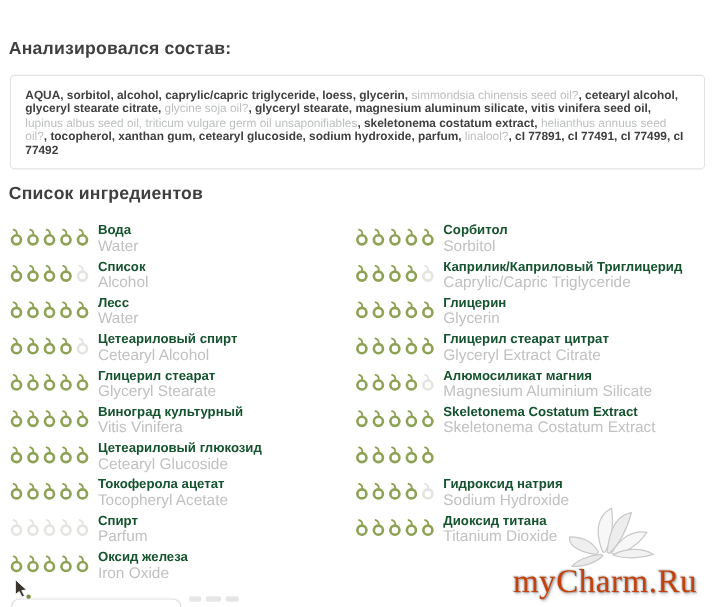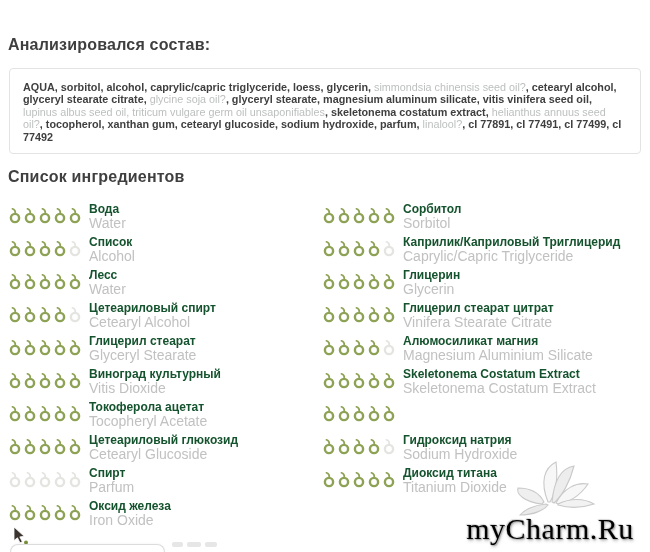--- a/index.html
+++ b/index.html
@@ -46,21 +46,21 @@
   .name-ru{font-size:12px;font-weight:700;color:#14532d;line-height:13px;}
   .name-en{font-size:14px;font-weight:500;color:#c1c1c1;line-height:13px;margin-top:1px;}
 
   
   .watermark{position:absolute;right:4px;bottom:4px;width:190px;height:86px;
     pointer-events:none;}
   .watermark .flower{position:absolute;left:48px;top:-4px;}
   .watermark .wm-text{
     position:absolute;left:0;bottom:2px;width:188px;text-align:center;
     font-family:"Liberation Serif","DejaVu Serif",serif;
-    font-size:30px;font-weight:400;color:#000000;letter-spacing:.5px;
+    font-size:30px;font-weight:400;color:#c2410c;letter-spacing:.5px;
     text-shadow:0 0 1px #bdbdbd,1px 1px 1px #ababab,-1px -1px 1px #d6d6d6,1px 2px 3px rgba(110,110,110,.45);
   }
 
   
   .cursor{position:absolute;left:12px;top:527px;}
 
   
   .tooltip-box{
     position:absolute;left:10px;top:544px;width:155px;height:14px;
     background:#fff;border:1px solid #dcdcdc;border-bottom:none;
@@ -248,21 +248,50 @@
               <path class="stem" d="M7.3 6 C7.5 4 6.3 2.4 4.4 1.8" fill="none" stroke-linecap="round"></path>
               <circle cx="7" cy="11" r="4.1" fill="none"></circle>
             </svg></span>
           <span class="seed on"><svg width="14" height="17" viewBox="0 0 14 17">
               <path class="stem" d="M7.3 6 C7.5 4 6.3 2.4 4.4 1.8" fill="none" stroke-linecap="round"></path>
               <circle cx="7" cy="11" r="4.1" fill="none"></circle>
             </svg></span>
         </span>
     <span class="labels">
       <span class="name-ru">Виноград культурный</span>
-      <span class="name-en">Vitis Dioxide</span>
+      <span class="name-en">Vitis Vinifera</span>
+    </span>
+  </div>
+
+  <div class="row">
+    <span class="icons">
+          <span class="seed on"><svg width="14" height="17" viewBox="0 0 14 17">
+              <path class="stem" d="M7.3 6 C7.5 4 6.3 2.4 4.4 1.8" fill="none" stroke-linecap="round"></path>
+              <circle cx="7" cy="11" r="4.1" fill="none"></circle>
+            </svg></span>
+          <span class="seed on"><svg width="14" height="17" viewBox="0 0 14 17">
+              <path class="stem" d="M7.3 6 C7.5 4 6.3 2.4 4.4 1.8" fill="none" stroke-linecap="round"></path>
+              <circle cx="7" cy="11" r="4.1" fill="none"></circle>
+            </svg></span>
+          <span class="seed on"><svg width="14" height="17" viewBox="0 0 14 17">
+              <path class="stem" d="M7.3 6 C7.5 4 6.3 2.4 4.4 1.8" fill="none" stroke-linecap="round"></path>
+              <circle cx="7" cy="11" r="4.1" fill="none"></circle>
+            </svg></span>
+          <span class="seed on"><svg width="14" height="17" viewBox="0 0 14 17">
+              <path class="stem" d="M7.3 6 C7.5 4 6.3 2.4 4.4 1.8" fill="none" stroke-linecap="round"></path>
+              <circle cx="7" cy="11" r="4.1" fill="none"></circle>
+            </svg></span>
+          <span class="seed on"><svg width="14" height="17" viewBox="0 0 14 17">
+              <path class="stem" d="M7.3 6 C7.5 4 6.3 2.4 4.4 1.8" fill="none" stroke-linecap="round"></path>
+              <circle cx="7" cy="11" r="4.1" fill="none"></circle>
+            </svg></span>
+        </span>
+    <span class="labels">
+      <span class="name-ru">Цетеариловый глюкозид</span>
+      <span class="name-en">Cetearyl Glucoside</span>
     </span>
   </div>
 
   <div class="row">
     <span class="icons">
           <span class="seed on"><svg width="14" height="17" viewBox="0 0 14 17">
               <path class="stem" d="M7.3 6 C7.5 4 6.3 2.4 4.4 1.8" fill="none" stroke-linecap="round"></path>
               <circle cx="7" cy="11" r="4.1" fill="none"></circle>
             </svg></span>
           <span class="seed on"><svg width="14" height="17" viewBox="0 0 14 17">
@@ -283,49 +312,20 @@
             </svg></span>
         </span>
     <span class="labels">
       <span class="name-ru">Токоферола ацетат</span>
       <span class="name-en">Tocopheryl Acetate</span>
     </span>
   </div>
 
   <div class="row">
     <span class="icons">
-          <span class="seed on"><svg width="14" height="17" viewBox="0 0 14 17">
-              <path class="stem" d="M7.3 6 C7.5 4 6.3 2.4 4.4 1.8" fill="none" stroke-linecap="round"></path>
-              <circle cx="7" cy="11" r="4.1" fill="none"></circle>
-            </svg></span>
-          <span class="seed on"><svg width="14" height="17" viewBox="0 0 14 17">
-              <path class="stem" d="M7.3 6 C7.5 4 6.3 2.4 4.4 1.8" fill="none" stroke-linecap="round"></path>
-              <circle cx="7" cy="11" r="4.1" fill="none"></circle>
-            </svg></span>
-          <span class="seed on"><svg width="14" height="17" viewBox="0 0 14 17">
-              <path class="stem" d="M7.3 6 C7.5 4 6.3 2.4 4.4 1.8" fill="none" stroke-linecap="round"></path>
-              <circle cx="7" cy="11" r="4.1" fill="none"></circle>
-            </svg></span>
-          <span class="seed on"><svg width="14" height="17" viewBox="0 0 14 17">
-              <path class="stem" d="M7.3 6 C7.5 4 6.3 2.4 4.4 1.8" fill="none" stroke-linecap="round"></path>
-              <circle cx="7" cy="11" r="4.1" fill="none"></circle>
-            </svg></span>
-          <span class="seed on"><svg width="14" height="17" viewBox="0 0 14 17">
-              <path class="stem" d="M7.3 6 C7.5 4 6.3 2.4 4.4 1.8" fill="none" stroke-linecap="round"></path>
-              <circle cx="7" cy="11" r="4.1" fill="none"></circle>
-            </svg></span>
-        </span>
-    <span class="labels">
-      <span class="name-ru">Цетеариловый глюкозид</span>
-      <span class="name-en">Cetearyl Glucoside</span>
-    </span>
-  </div>
-
-  <div class="row">
-    <span class="icons">
           <span class="seed off"><svg width="14" height="17" viewBox="0 0 14 17">
               <path class="stem" d="M7.3 6 C7.5 4 6.3 2.4 4.4 1.8" fill="none" stroke-linecap="round"></path>
               <circle cx="7" cy="11" r="4.1" fill="none"></circle>
             </svg></span>
           <span class="seed off"><svg width="14" height="17" viewBox="0 0 14 17">
               <path class="stem" d="M7.3 6 C7.5 4 6.3 2.4 4.4 1.8" fill="none" stroke-linecap="round"></path>
               <circle cx="7" cy="11" r="4.1" fill="none"></circle>
             </svg></span>
           <span class="seed off"><svg width="14" height="17" viewBox="0 0 14 17">
               <path class="stem" d="M7.3 6 C7.5 4 6.3 2.4 4.4 1.8" fill="none" stroke-linecap="round"></path>
@@ -481,21 +481,21 @@
               <path class="stem" d="M7.3 6 C7.5 4 6.3 2.4 4.4 1.8" fill="none" stroke-linecap="round"></path>
               <circle cx="7" cy="11" r="4.1" fill="none"></circle>
             </svg></span>
           <span class="seed on"><svg width="14" height="17" viewBox="0 0 14 17">
               <path class="stem" d="M7.3 6 C7.5 4 6.3 2.4 4.4 1.8" fill="none" stroke-linecap="round"></path>
               <circle cx="7" cy="11" r="4.1" fill="none"></circle>
             </svg></span>
         </span>
     <span class="labels">
       <span class="name-ru">Глицерил стеарат цитрат</span>
-      <span class="name-en">Vinifera Stearate Citrate</span>
+      <span class="name-en">Glyceryl Extract Citrate</span>
     </span>
   </div>
 
   <div class="row">
     <span class="icons">
           <span class="seed on"><svg width="14" height="17" viewBox="0 0 14 17">
               <path class="stem" d="M7.3 6 C7.5 4 6.3 2.4 4.4 1.8" fill="none" stroke-linecap="round"></path>
               <circle cx="7" cy="11" r="4.1" fill="none"></circle>
             </svg></span>
           <span class="seed on"><svg width="14" height="17" viewBox="0 0 14 17">

